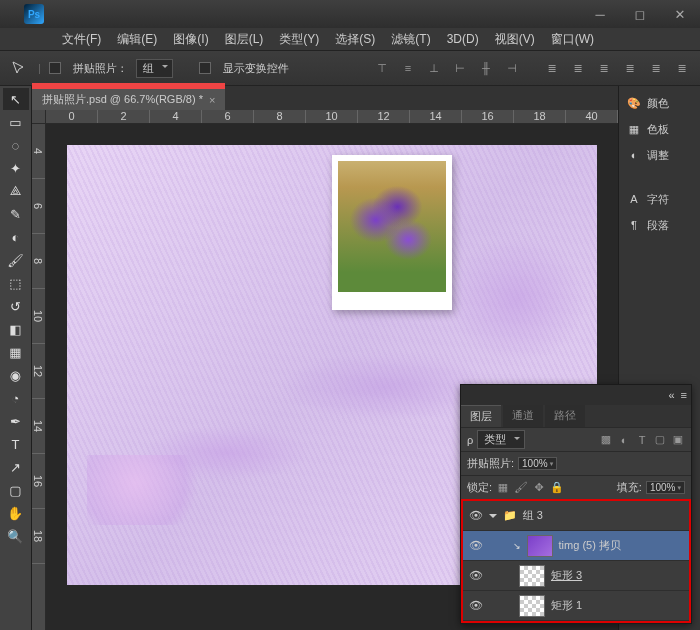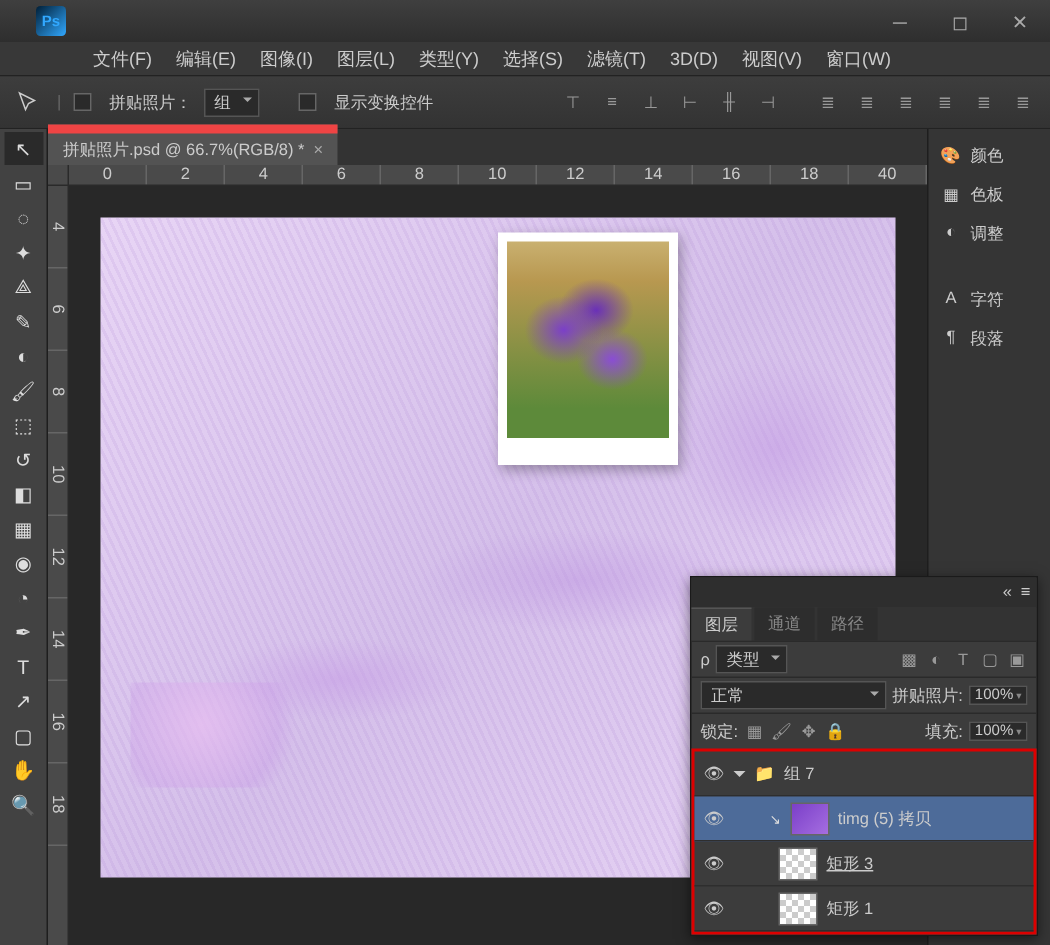--- a/index.html
+++ b/index.html
@@ -229,40 +229,39 @@
     <span style="font-size:11px">ρ</span>
     <span class="drop">类型</span>
     <span style="flex:1"></span>
     <span class="mini-ico">▩</span>
     <span class="mini-ico">◐</span>
     <span class="mini-ico">T</span>
     <span class="mini-ico">▢</span>
     <span class="mini-ico">▣</span>
   </div>
   <div class="lp-row">
-    <span class="drop" style="flex:1">正常</span>
     <span>拼贴照片:</span>
     <span class="numbox">100%</span>
   </div>
   <div class="lp-row">
     <span>锁定:</span>
     <span class="mini-ico">▦</span>
     <span class="mini-ico">🖌</span>
     <span class="mini-ico">✥</span>
     <span class="mini-ico">🔒</span>
     <span style="flex:1"></span>
     <span>填充:</span>
     <span class="numbox">100%</span>
   </div>
   <div class="layerlist">
     <div class="layer">
       <span class="eye">👁</span>
       <span class="tri"></span>
       <span class="folder-ico">📁</span>
-      <span class="lname">组 7</span>
+      <span class="lname">组 3</span>
     </div>
     <div class="layer sel">
       <span class="eye">👁</span>
       <span style="width:18px"></span>
       <span style="font-size:9px;color:#ddd">↘</span>
       <div class="thumb purple"></div>
       <span class="lname">timg (5) 拷贝</span>
     </div>
     <div class="layer ul">
       <span class="eye">👁</span>

